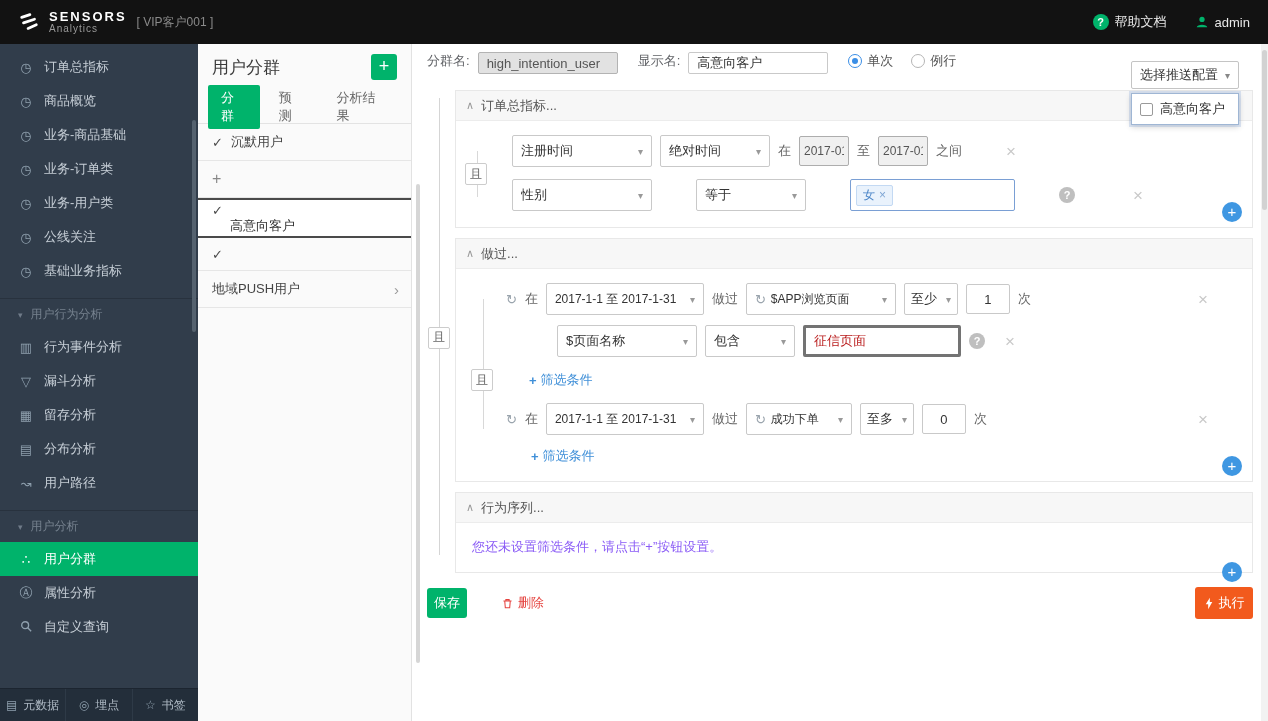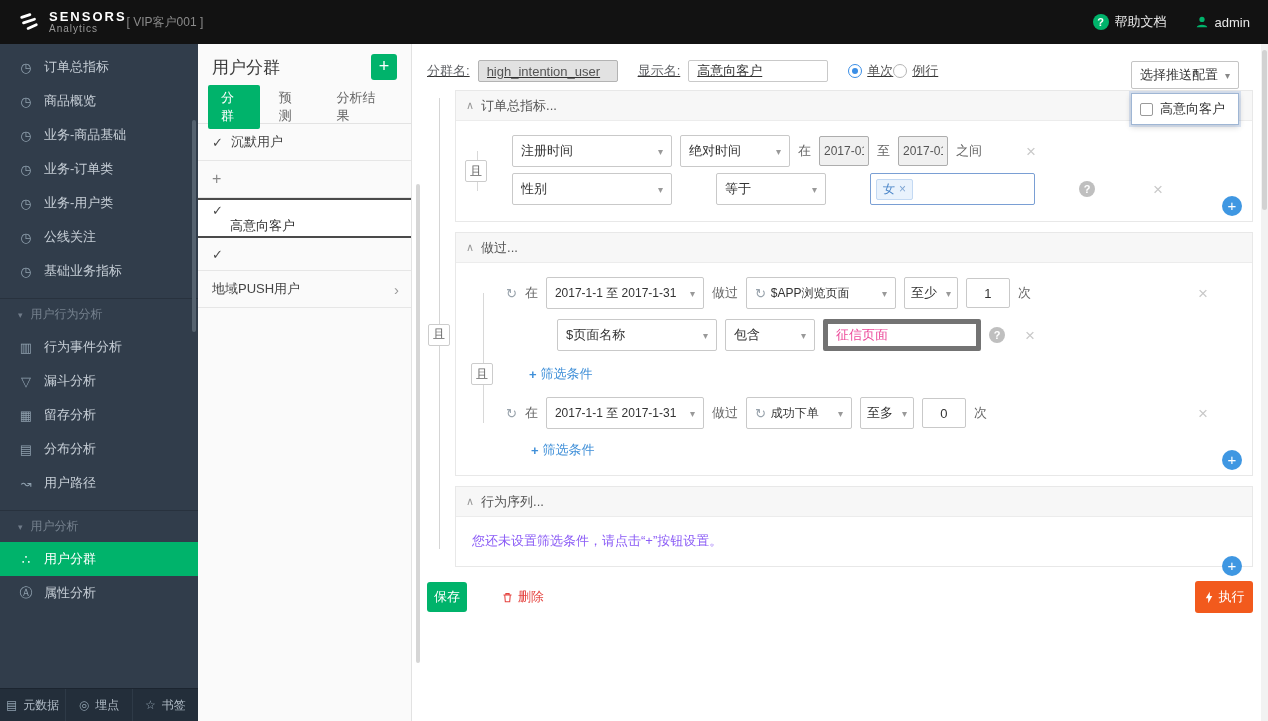--- a/index.html
+++ b/index.html
@@ -6,21 +6,21 @@
   html,body { width:1268px; height:721px; }
   body { font-family:"Liberation Sans","DejaVu Sans",sans-serif; font-size:13px; color:#333; background:#fff; overflow:hidden; }
   .app { position:relative; width:1268px; height:721px; overflow:hidden; background:#fff; }
 
   
   .topbar { position:absolute; top:0; left:0; right:0; height:44px; background:#121212; display:flex; align-items:center; padding:0 18px; z-index:40; }
   .brand { display:flex; align-items:center; gap:9px; }
   .brand-text { display:flex; flex-direction:column; line-height:1.05; }
   .brand-name { color:#fff; font-size:13px; font-weight:bold; letter-spacing:2px; }
   .brand-sub { color:#9a9a9a; font-size:10px; letter-spacing:1px; }
-  .workspace { color:#8a8a8a; font-size:12px; }
+  .workspace { color:#8a8a8a; font-size:12px; margin-left:10px; }
   .topbar-right { margin-left:auto; display:flex; align-items:center; gap:28px; }
   .top-link { display:flex; align-items:center; gap:6px; color:#e8e8e8; font-size:13px; cursor:pointer; }
   .help-badge { width:16px; height:16px; border-radius:50%; background:#00b36b; color:#fff; font-size:11px; font-weight:bold; display:flex; align-items:center; justify-content:center; }
 
   
   .sidebar { position:absolute; top:44px; left:0; bottom:0; width:198px; background:#313d4b; overflow:hidden; }
   .nav-list { padding-top:6px; }
   .nav-item { height:34px; display:flex; align-items:center; padding:0 12px 0 18px; color:#c7cfd7; font-size:13px; cursor:pointer; white-space:nowrap; }
   .nav-item .nav-ic { width:16px; margin-right:10px; color:#8fa0ae; font-size:13px; text-align:center; flex:0 0 auto; }
   .nav-item.active { background:#00b36b; color:#fff; }
@@ -49,26 +49,26 @@
   .plist-row.selected .sel-label { display:block; margin-left:18px; line-height:16px; color:#333; }
   .plist-row.short { height:33px; }
   .plist-chevron { margin-left:auto; color:#9a9a9a; font-size:15px; }
 
   
   .main { position:absolute; top:44px; left:412px; right:0; bottom:0; background:#fff; padding:8px 15px 0 15px; }
   .main-vscroll { position:absolute; left:4px; top:140px; bottom:58px; width:4px; background:#d6d6d6; border-radius:2px; }
   .page-track { position:absolute; right:0; top:44px; bottom:0; width:7px; background:#f2f2f2; z-index:50; }
   .page-thumb { position:absolute; right:1px; top:6px; width:5px; height:160px; background:#d2d2d2; border-radius:3px; }
 
-  .main-header { display:flex; align-items:center; height:38px; position:relative;text-decoration:underline; }
+  .main-header { display:flex; align-items:flex-start; height:38px; position:relative; }
   .fld-label { color:#606266; margin-right:8px; white-space:nowrap; }
   .txt-input { height:22px; border:1px solid #c9c9c9; border-radius:2px; padding:0 8px; font-size:13px; color:#333; font-family:inherit; background:#fff; }
   .txt-input.disabled { background:#e2e2e2; border-color:#b3b3b3; color:#555; }
   .gap20 { width:20px; flex:0 0 auto; }
-  .radio-group { display:flex; align-items:center; margin-left:20px; }
+  .radio-group { display:flex; align-items:center; gap:18px; margin-left:20px; }
   .radio { display:flex; align-items:center; gap:5px; cursor:pointer; color:#555; }
   .radio-dot { width:14px; height:14px; border-radius:50%; border:1px solid #b5b5b5; background:#fff; position:relative; }
   .radio.checked .radio-dot { border-color:#3a8ee6; }
   .radio.checked .radio-dot::after { content:""; position:absolute; left:3px; top:3px; width:6px; height:6px; border-radius:50%; background:#3a8ee6; }
 
   .push-wrap { position:absolute; top:9px; right:14px; width:108px; z-index:30; }
   .push-btn { height:28px; background:#fff; border:1px solid #c4c4c4; border-radius:2px; display:flex; align-items:center; justify-content:space-between; padding:0 8px; font-size:13px; color:#333; cursor:pointer; }
   .push-caret { color:#888; font-size:10px; }
   .push-panel { margin-top:4px; background:#fff; border:1px solid #9fb6d4; box-shadow:0 0 0 2px rgba(122,160,214,.25), 0 2px 6px rgba(0,0,0,.18); padding:6px 8px; }
   .push-option { display:flex; align-items:center; gap:7px; font-size:13px; color:#333; cursor:pointer; }
@@ -87,39 +87,39 @@
   .and-box { width:22px; height:22px; background:#fff; border:1px solid #ccc; border-radius:2px; color:#666; font-size:12px; display:flex; align-items:center; justify-content:center; flex:0 0 auto; }
   .outer-and { position:absolute; left:-11px; top:49%; z-index:2; }
 
   .cond-block { position:relative; border:1px solid #e8e8e8; background:#fff; margin-bottom:10px; }
   .cond-header { height:30px; background:#f7f7f7; border-bottom:1px solid #ececec; display:flex; align-items:center; padding:0 10px; color:#555; cursor:pointer; }
   .collapse-caret { color:#999; font-size:11px; margin-right:7px; }
 
   .sel { height:32px; border:1px solid #c9c9c9; background:#fff; border-radius:2px; display:inline-flex; align-items:center; justify-content:space-between; padding:0 8px; font-size:13px; color:#333; cursor:pointer; flex:0 0 auto; }
   .sel .sel-left { display:flex; align-items:center; gap:5px; overflow:hidden; white-space:nowrap; }
   .sel .caret { color:#999; font-size:10px; margin-left:8px; flex:0 0 auto; }
-  .w165 { width:160px; } .w110 { width:110px; } .w158 { width:158px; } .w150 { width:150px; } .w106 { width:106px; } .w54 { width:54px; padding:0 6px; } .w90 { width:90px; }
+  .w165 { width:140px; } .w110 { width:110px; } .w158 { width:158px; } .w150 { width:150px; } .w106 { width:106px; } .w54 { width:54px; padding:0 6px; } .w90 { width:90px; }
   .evt-ic { color:#9aa4ad; font-size:13px; }
   .plain { color:#666; white-space:nowrap; }
   .date-input { width:50px; height:30px; border:1px solid #adadad; background:#f0f0f0; border-radius:2px; padding:0 4px; font-size:12px; color:#555; font-family:inherit; overflow:hidden; white-space:nowrap; }
   .cnt-input { width:44px; height:30px; border:1px solid #c9c9c9; border-radius:2px; text-align:center; font-size:13px; color:#333; font-family:inherit; background:#fff; }
-  .val-input { width:158px; height:32px; border:5px solid #737373; border-radius:2px; padding:0 8px; font-size:13px; color:#ec4899; font-family:inherit; background:#fff; }
+  .val-input { width:158px; height:32px; border:3px solid #737373; border-radius:2px; padding:0 8px; font-size:13px; color:#b91c1c; font-family:inherit; background:#fff; }
   .close-x { color:#c9c9c9; font-size:17px; line-height:1; cursor:pointer; flex:0 0 auto; }
   .help-circle { width:16px; height:16px; border-radius:50%; background:#bfbfbf; color:#fff; font-size:11px; font-weight:bold; display:inline-flex; align-items:center; justify-content:center; flex:0 0 auto; cursor:pointer; }
   .tagbox { width:165px; height:32px; border:1px solid #7a9fd4; border-radius:2px; background:#fff; display:flex; align-items:center; padding:0 5px; }
   .chip { display:inline-flex; align-items:center; gap:4px; background:#e9f2fc; border:1px solid #c3d9f3; color:#4a85c8; font-size:12px; padding:1px 6px; border-radius:2px; cursor:pointer; }
   .chip-x { color:#7fa6d4; font-size:12px; cursor:pointer; }
   .add-circle { position:absolute; right:10px; bottom:5px; width:20px; height:20px; border-radius:50%; background:#3f97e2; color:#fff; font-size:15px; line-height:19px; text-align:center; cursor:pointer; z-index:3; }
   .cond-block.seq .add-circle { bottom:-10px; }
 
   .body1 { position:relative; padding:14px 14px 16px 56px; }
   .bracket1 { position:absolute; left:21px; top:30px; bottom:30px; width:1px; background:#d8d8d8; }
   .inner-and1 { position:absolute; left:9px; top:50%; transform:translateY(-50%); z-index:2; }
   .cond-row { display:flex; align-items:center; gap:8px; }
-  .cond-row + .cond-row { margin-top:6px;gap:44px; }
+  .cond-row + .cond-row { margin-top:12px;gap:44px; }
 
   .body2 { position:relative; padding:14px 14px 16px 0; }
   .bracket2 { position:absolute; left:27px; top:30px; bottom:52px; width:1px; background:#d8d8d8; }
   .event-row { display:flex; align-items:center; gap:8px; margin-left:50px; margin-right:30px; position:relative; z-index:1; }
   .event-row .close-x { margin-left:auto; }
   .filter-row { display:flex; align-items:center; gap:8px; margin-left:101px; margin-top:10px; position:relative; z-index:1; }
   .and-link-row { display:flex; align-items:center; margin-left:15px; margin-top:12px; position:relative; z-index:1; }
   .add-filter-link { display:inline-flex; align-items:center; gap:4px; color:#3f8fd8; font-size:13px; cursor:pointer; }
   .add-filter-link .plus-g { font-weight:bold; }
   .ml36 { margin-left:36px; }
@@ -228,20 +228,29 @@
         <span class="sec-caret">▾</span>
         <span>用户分析</span>
       </div>
       <div class="nav-item active">
         <span class="nav-ic">∴</span>
         <span>用户分群</span>
       </div>
       <div class="nav-item">
         <span class="nav-ic">Ⓐ</span>
         <span>属性分析</span>
+      </div>
+      <div class="nav-item">
+        <span class="nav-ic">
+          <svg width="12" height="12" viewBox="0 0 14 14">
+              <circle cx="6" cy="6" r="4" fill="none" stroke="#8fa0ae" stroke-width="1.6"></circle>
+              <path d="M9 9 L13 13" stroke="#8fa0ae" stroke-width="1.6"></path>
+            </svg>
+        </span>
+        <span>自定义查询</span>
       </div>
     </div>
     <div class="side-scroll"></div>
     <div class="side-footer">
       <div class="foot-cell">
         <span class="foot-ic">▤</span>
         <span>元数据</span>
       </div>
       <div class="foot-cell">
         <span class="foot-ic">◎</span>

